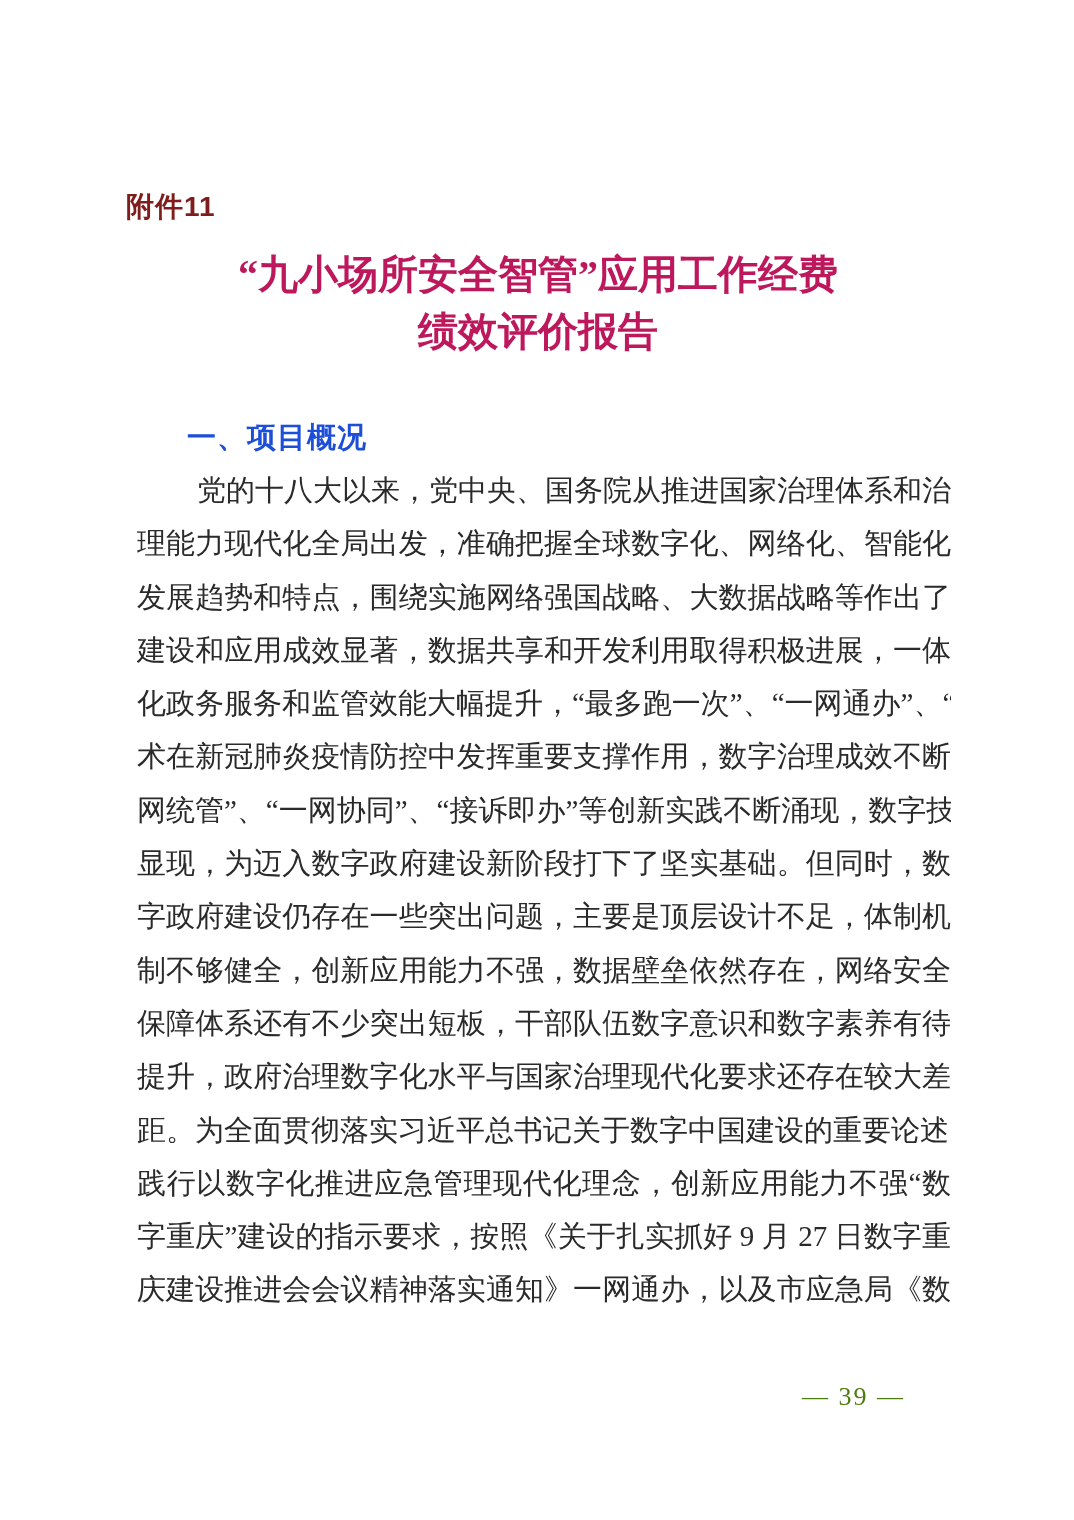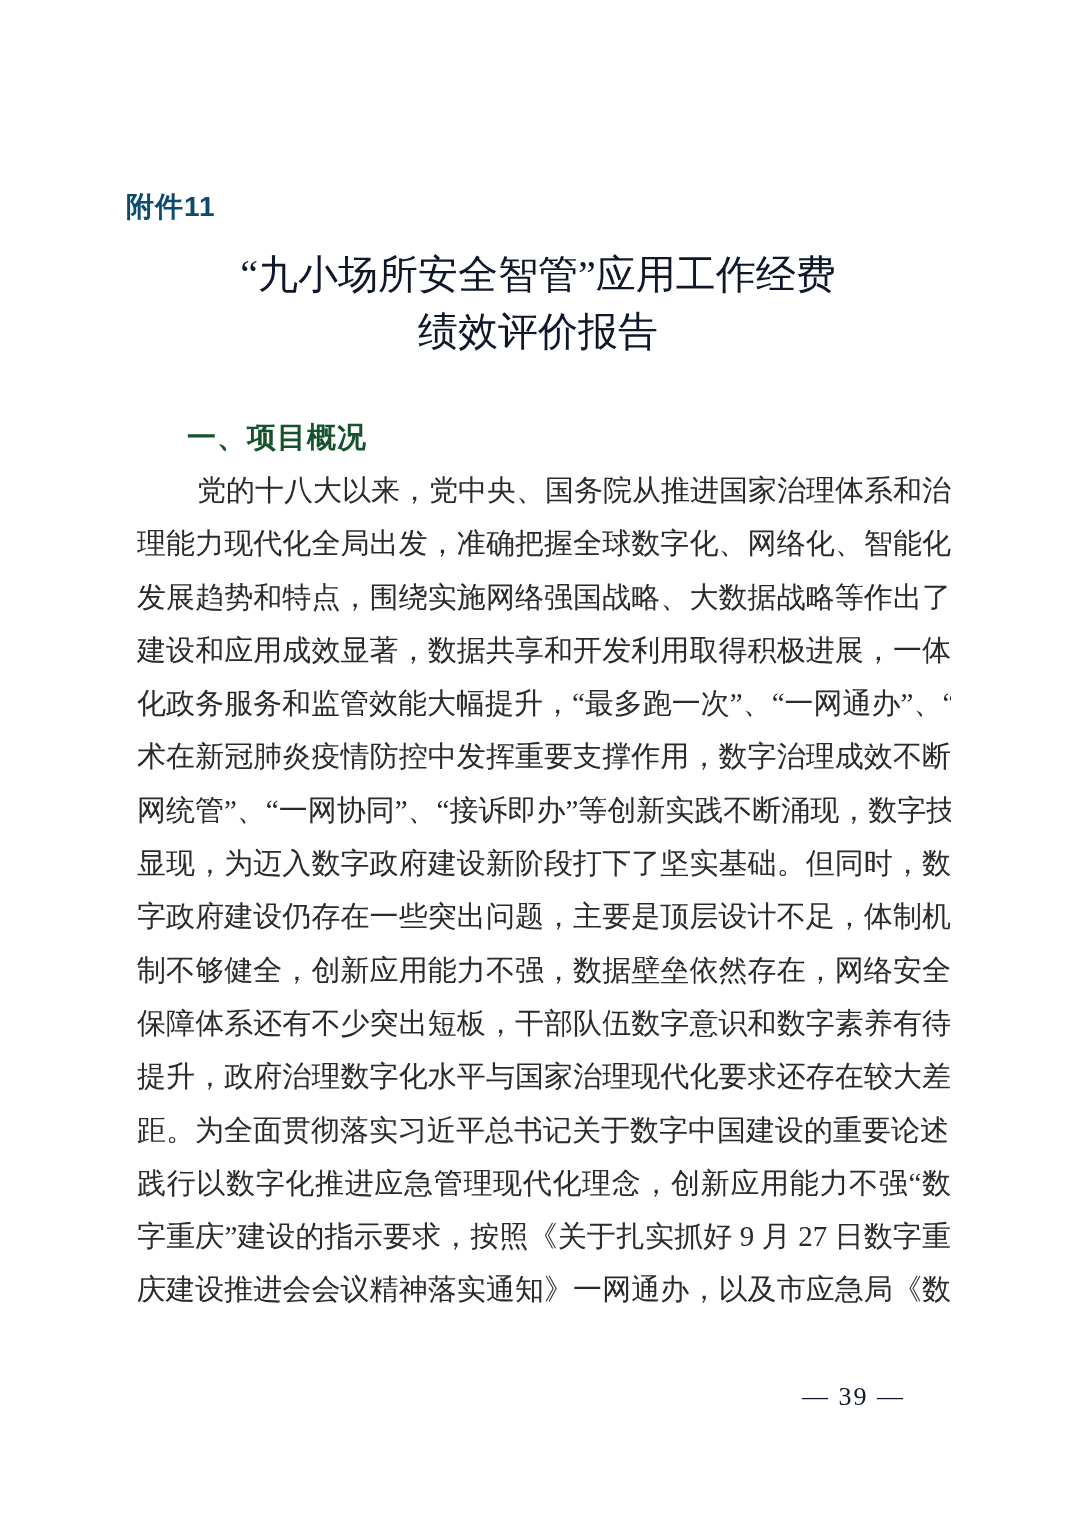--- a/index.html
+++ b/index.html
@@ -19,45 +19,45 @@
     background: #ffffff;
     color: #1d1d1d;
   }
   .attachment-label {
     position: absolute;
     left: 126px;
     top: 188px;
     font-family: "Liberation Sans", "DejaVu Sans", sans-serif;
     font-weight: 700;
     font-size: 28px;
-    color: #0c4a6e;
+    color: #7f1d1d;
     letter-spacing: 1px;
     white-space: nowrap;
   }
   .doc-title {
     position: absolute;
     left: 125px;
     top: 246px;
     width: 826px;
     text-align: center;
     font-family: "Liberation Serif", "DejaVu Serif", serif;
-    font-weight: 400;
+    font-weight: 700;
     font-size: 40px;
     line-height: 57px;
-    color: #0f172a;
+    color: #be185d;
     letter-spacing: 0px;
   }
   .section-heading {
     position: absolute;
     left: 187px;
     top: 418px;
     font-family: "Liberation Sans", "DejaVu Sans", sans-serif;
     font-weight: 700;
     font-size: 29px;
-    color: #14532d;
+    color: #1d4ed8;
     letter-spacing: 1px;
     white-space: nowrap;
   }
   .body-text {
     position: absolute;
     left: 125px;
     top: 464px;
     width: 826px;
     font-family: "Liberation Serif", "DejaVu Serif", serif;
     font-weight: 400;
@@ -75,21 +75,21 @@
   }
   .body-line.indent {
     text-indent: 60px;
   }
   .page-number {
     position: absolute;
     top: 1382px;
     right: 169px;
     font-family: "Liberation Serif", "DejaVu Serif", serif;
     font-size: 26px;
-    color: #0f172a;
+    color: #4d7c0f;
     letter-spacing: 2px;
     white-space: nowrap;
   }
 </style>
 </head>
 <body>
 
 <div class="page">
 
   <div class="attachment-label">附件11</div>

